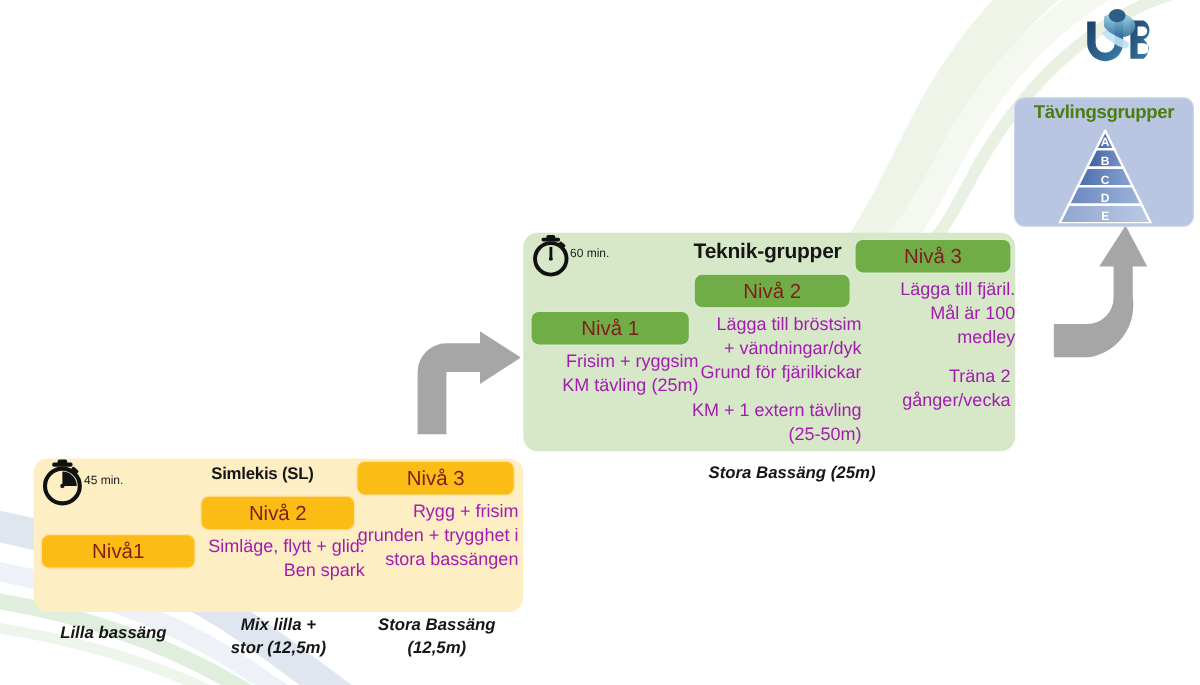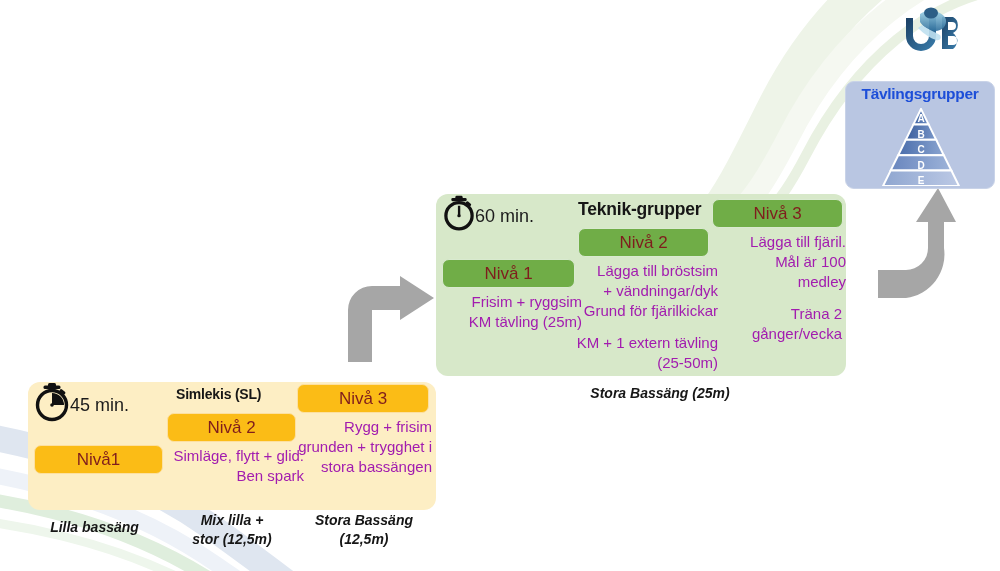--- a/index.html
+++ b/index.html
@@ -24,21 +24,21 @@
   .card{position:absolute;border-radius:12px;}
   .card-yellow{background:#fdeec4;}
   .card-green{background:#d7e8c9;}
 
   #card-simlekis{left:28px;top:382px;width:408px;height:128px;}
   #card-teknik{left:436px;top:194px;width:410px;height:182px;}
 
   
   .watch{position:absolute;}
   .watch-label{
-    position:absolute;font-size:18px;color:#1b1b1b;font-weight:400;
+    position:absolute;font-size:10px;color:#1b1b1b;font-weight:400;
     white-space:nowrap;
   }
 
   
   .card-title{
     position:absolute;font-weight:bold;color:#161616;
     white-space:nowrap;letter-spacing:-0.2px;
   }
   #title-simlekis{left:176px;top:386px;font-size:14px;}
   #title-teknik{left:578px;top:199px;font-size:17.5px;}
@@ -92,21 +92,21 @@
   #arrow-2{left:878px;top:188px;width:78px;height:110px;}
 
   
   #box-tavling{
     position:absolute;left:845px;top:81px;width:150px;height:108px;
     background:#b9c6e2;border:1px solid #c9d3e8;border-radius:9px;
     box-sizing:border-box;
   }
   #tavling-title{
     position:absolute;left:845px;top:85px;width:150px;text-align:center;
-    font-size:15.5px;font-weight:bold;color:#1d4ed8;letter-spacing:-0.3px;
+    font-size:15.5px;font-weight:bold;color:#4d7c0f;letter-spacing:-0.3px;
   }
   #pyramid{position:absolute;left:860px;top:108px;width:122px;height:78px;}
 </style>
 </head>
 <body>
 
 <div id="stage">
 
   <svg class="deco" id="deco-topright" viewBox="0 0 330 300">
     <g fill="none" stroke-linecap="round">

